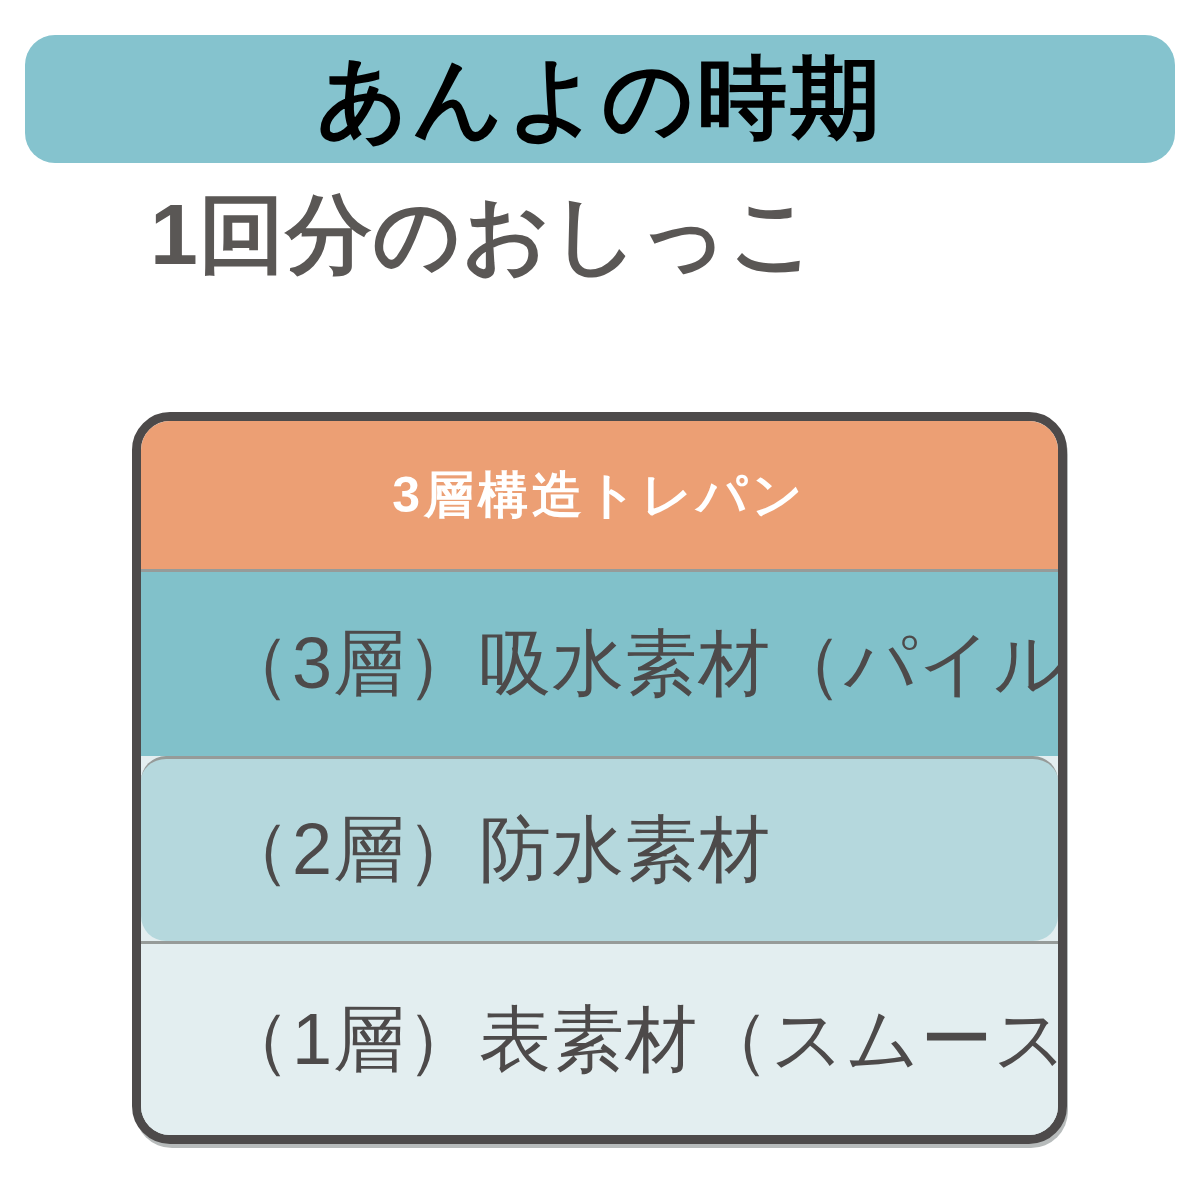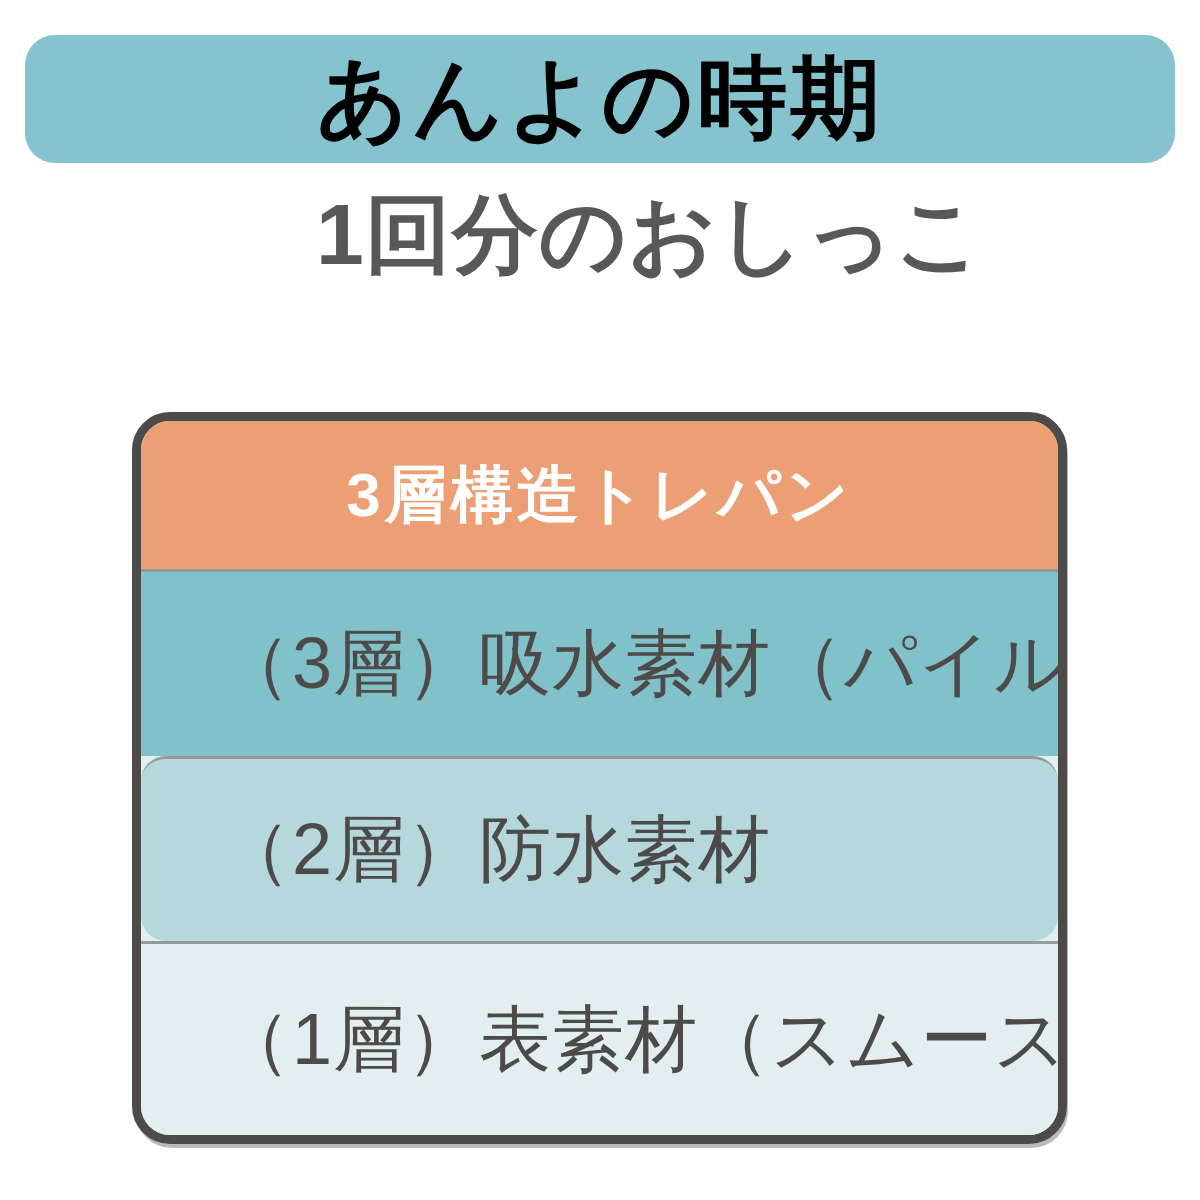--- a/index.html
+++ b/index.html
@@ -33,26 +33,25 @@
     font-weight: bold;
     letter-spacing: 3px;
     white-space: nowrap;
   }
   
   .description {
     position: absolute;
     left: 0;
     top: 186px;
     width: 968px;
-    text-align: right;
+    text-align: center;
     font-size: 86px;
     font-weight: bold;
     line-height: 1.13;
     letter-spacing: 1px;
-    margin-left: 16px;
   }
   
   .layers-box {
     position: absolute;
     left: 132px;
     top: 412px;
     width: 935px;
     height: 732px;
     box-sizing: border-box;
     border: 9px solid #4d4a4a;
@@ -62,21 +61,21 @@
     flex-direction: column;
     box-shadow: 2px 5px 0 -1px rgba(145, 150, 150, 0.65);
     background: #e3eef0;
   }
   .box-header {
     height: 148px;
     flex: none;
     display: flex;
     align-items: center;
     justify-content: center;
-    font-size: 62px;
+    font-size: 50px;
     font-weight: bold;
     letter-spacing: 4px;
     white-space: nowrap;
   }
   .layer-row {
     flex: none;
     box-sizing: border-box;
     border-top: 3px solid #969b99;
     display: flex;
     align-items: center;

